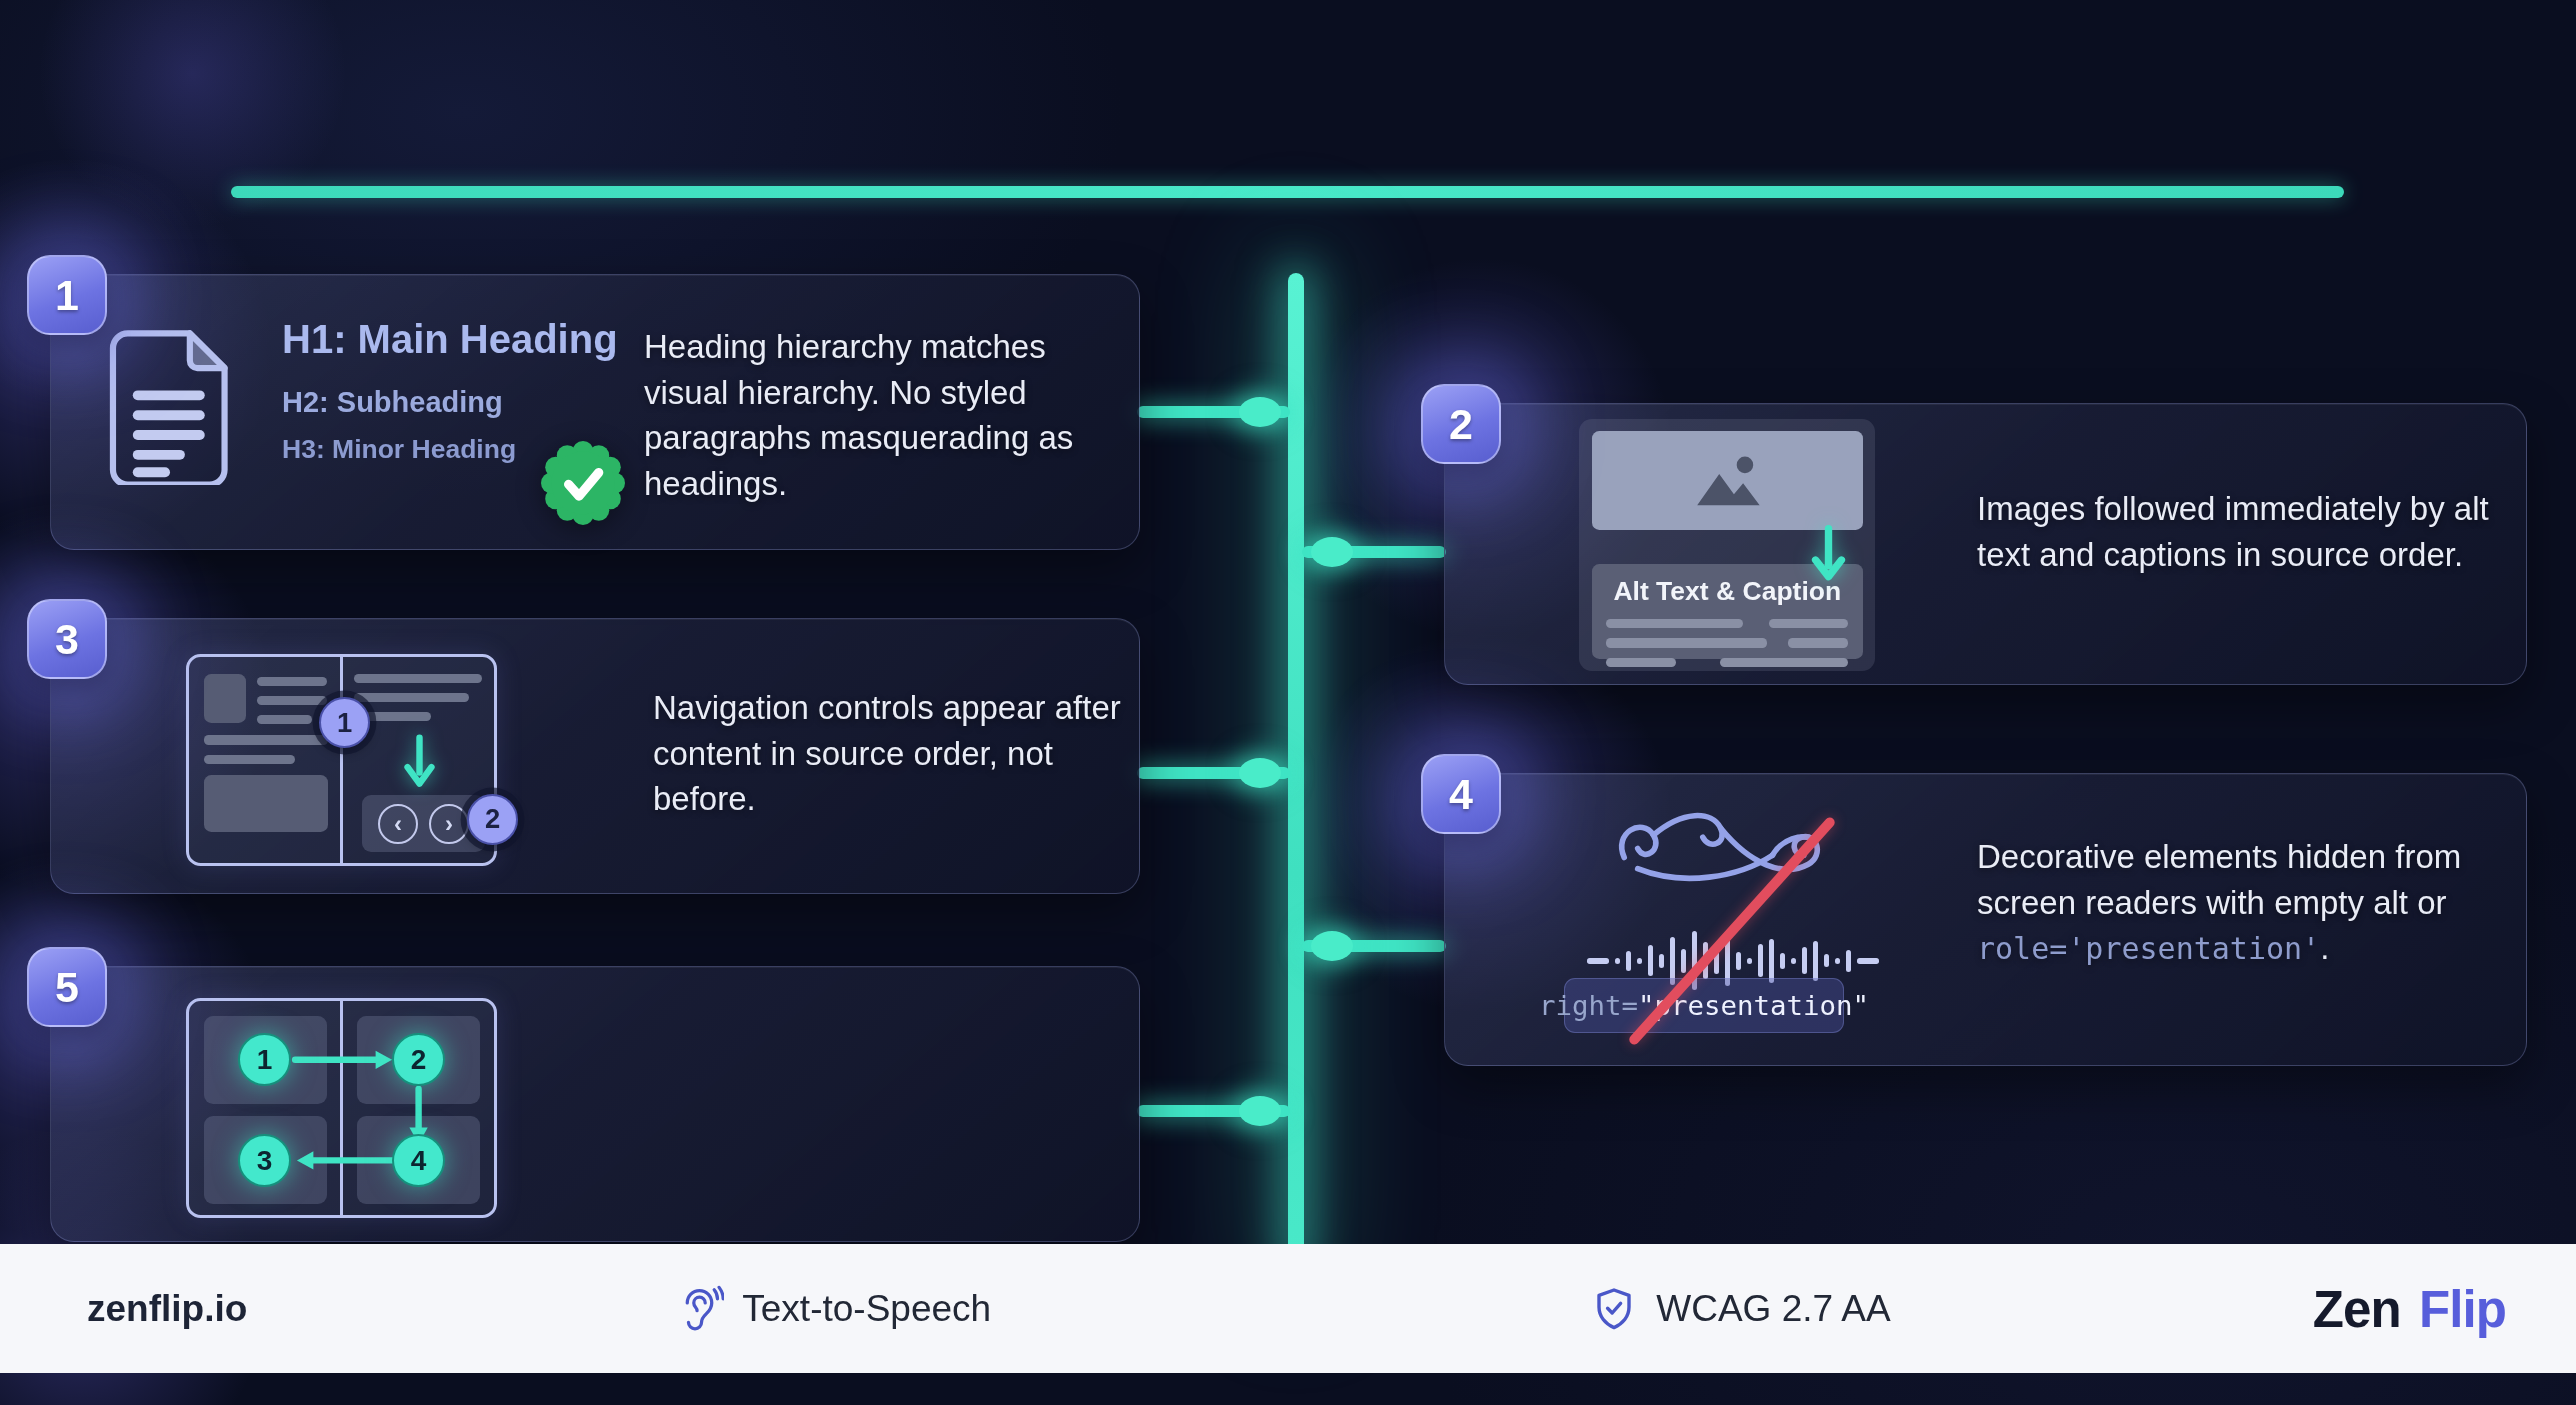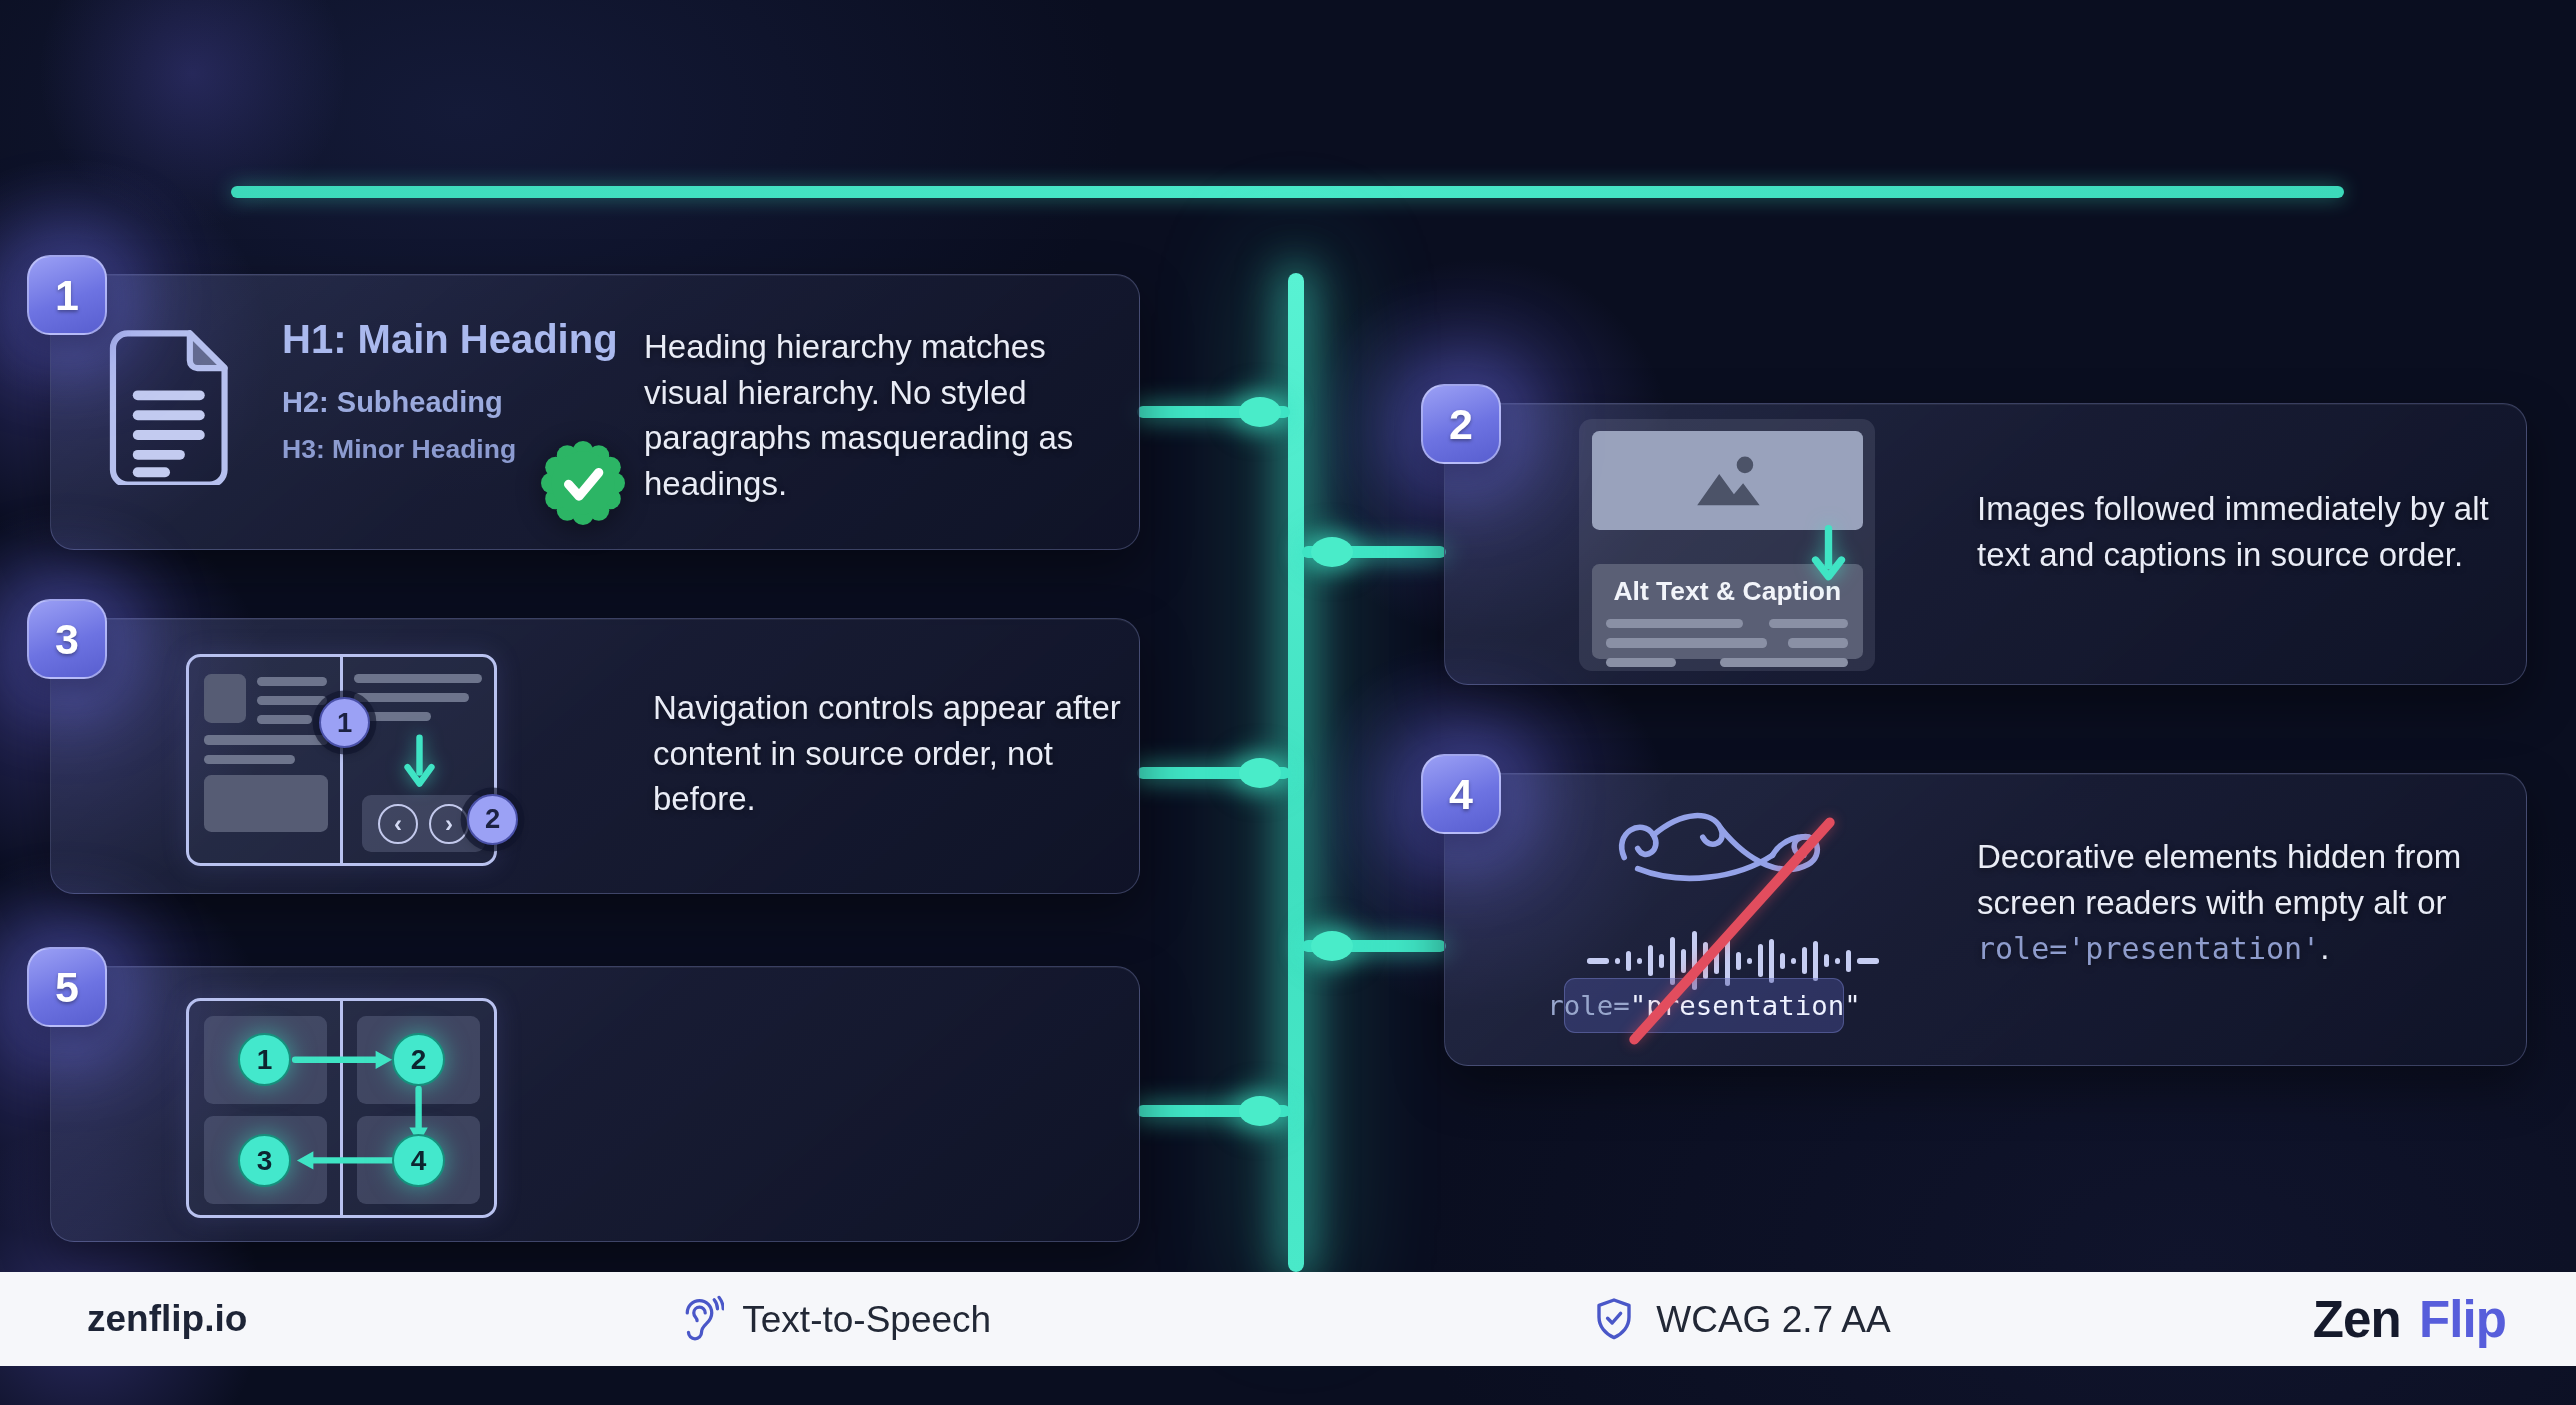--- a/index.html
+++ b/index.html
@@ -124,21 +124,21 @@
   .slash { position:absolute; left:145px; top:-12.8px; width:10px; height:302px; border-radius:5.5px;
     background:#e24d5e; transform:rotate(42deg); box-shadow:0 0 12.8px rgba(226,77,94,0.45); z-index:2; }
   .chip { position:absolute; left:119px; top:204px; width:280px; height:55px;
     background:rgba(78,84,162,0.40); border:0.9px solid rgba(140,148,230,0.35); border-radius:11px;
     display:flex; align-items:center; justify-content:center;
     font-family:"DejaVu Sans Mono", monospace; font-size:27.4px; }
   .chip .attr { color:#98a6cc; } .chip .val { color:#eef1ff; }
   #card4 .desc { left:532px; top:60px; width:558px; }
 
   
-  .footer { position:absolute; left:0; top:1272px; width:2576px; height:94px; background:#f6f7fa; }
+  .footer { position:absolute; left:0; top:1244px; width:2576px; height:129px; background:#f6f7fa; }
   .f-item { position:absolute; top:50%; transform:translateY(-50%); display:flex; align-items:center; gap:18.3px; }
   .f-site { left:87px; font-size:37px; font-weight:600; color:#1d2436; }
   .f-feat { font-size:37px; font-weight:500; color:#222836; }
   #feat0 { left:675px; } #feat1 { left:1120px; } #feat2 { left:1590px; }
   .brand { right:70px; font-size:51px; font-weight:800; letter-spacing:-0.9px; }
   .brand .b1 { color:#151a2c; } .brand .b2 { color:#575edb; }
 </style>
 </head>
 <body>
 
@@ -335,21 +335,21 @@
           <i style="height:27.4px"></i>
           <i style="height:40px"></i>
           <i style="height:12.8px"></i>
           <i class="dot2"></i>
           <i style="height:22px"></i>
           <i class="dash"></i>
       </div>
       <div class="slash"></div>
     </div>
     <div class="chip">
-      <span class="attr">role=</span>
+      <span class="attr">right=</span>
         <span class="val">"presentation"</span>
     </div>
     <p class="desc"><span>Decorative elements hidden from screen readers with empty alt or </span><span class="code-inline">role='presentation'</span><span>.</span></p>
   </section>
 
   <footer class="footer">
     <div class="f-item f-site">zenflip.io</div>
 
     <div class="f-item" id="feat0">
       <svg width="49" height="49" viewBox="0 0 24 24" fill="none" stroke="#4a57c8" stroke-width="1.6" stroke-linecap="round" stroke-linejoin="round">

